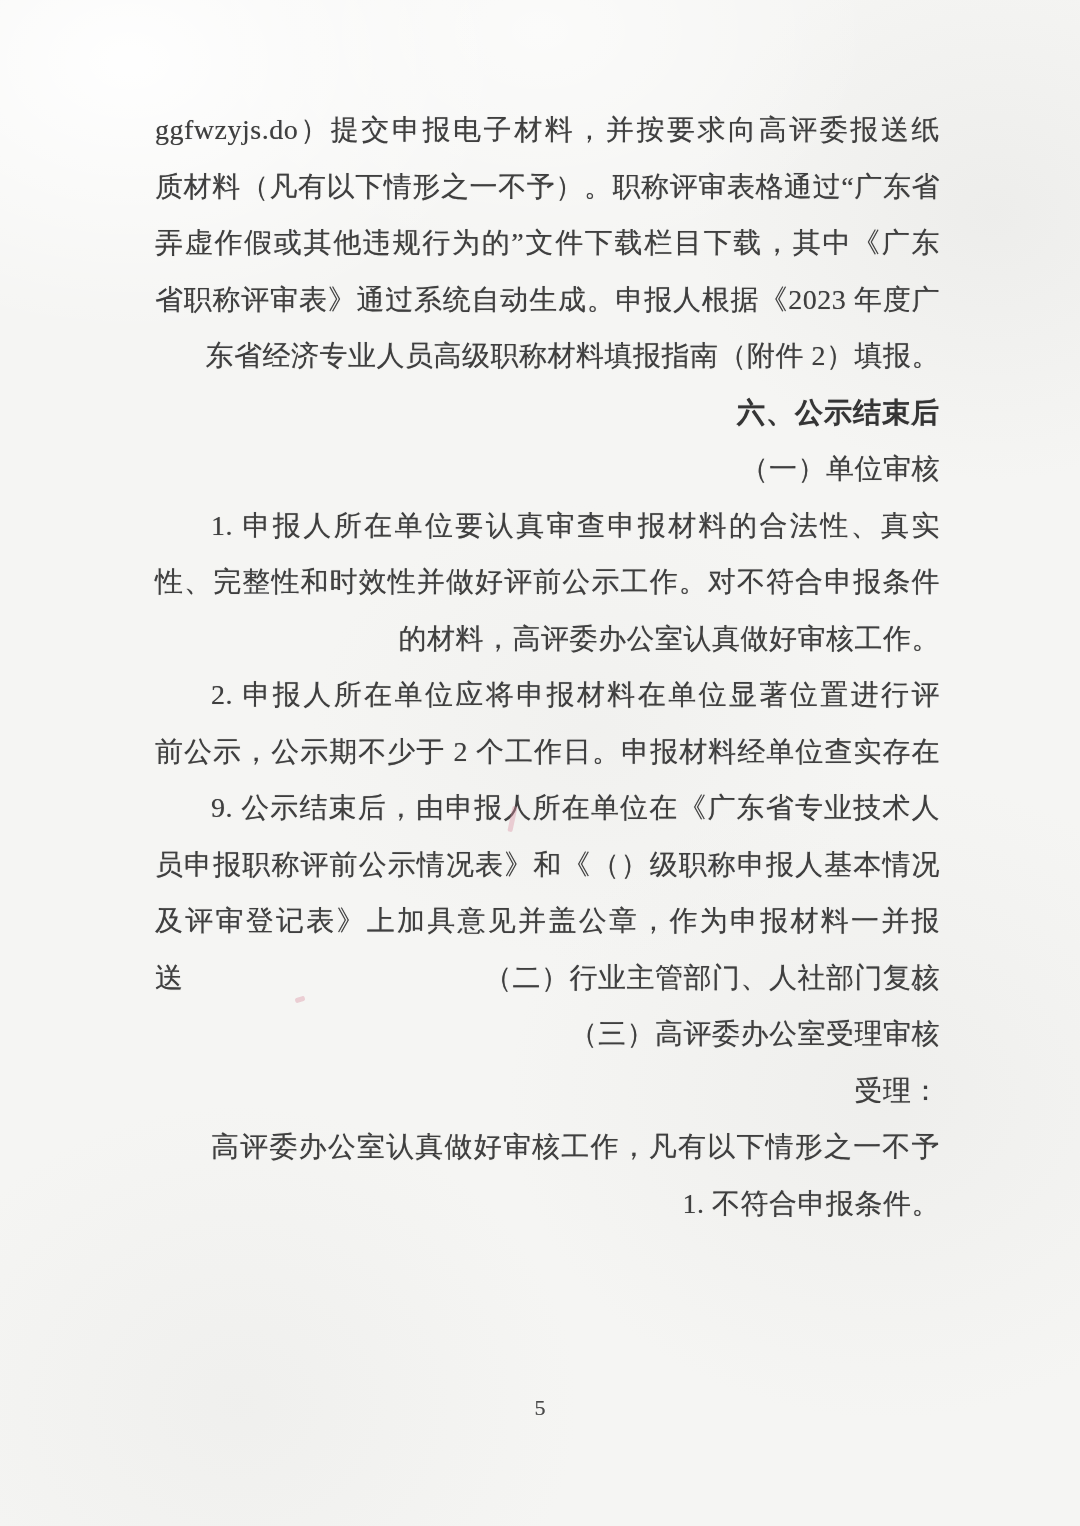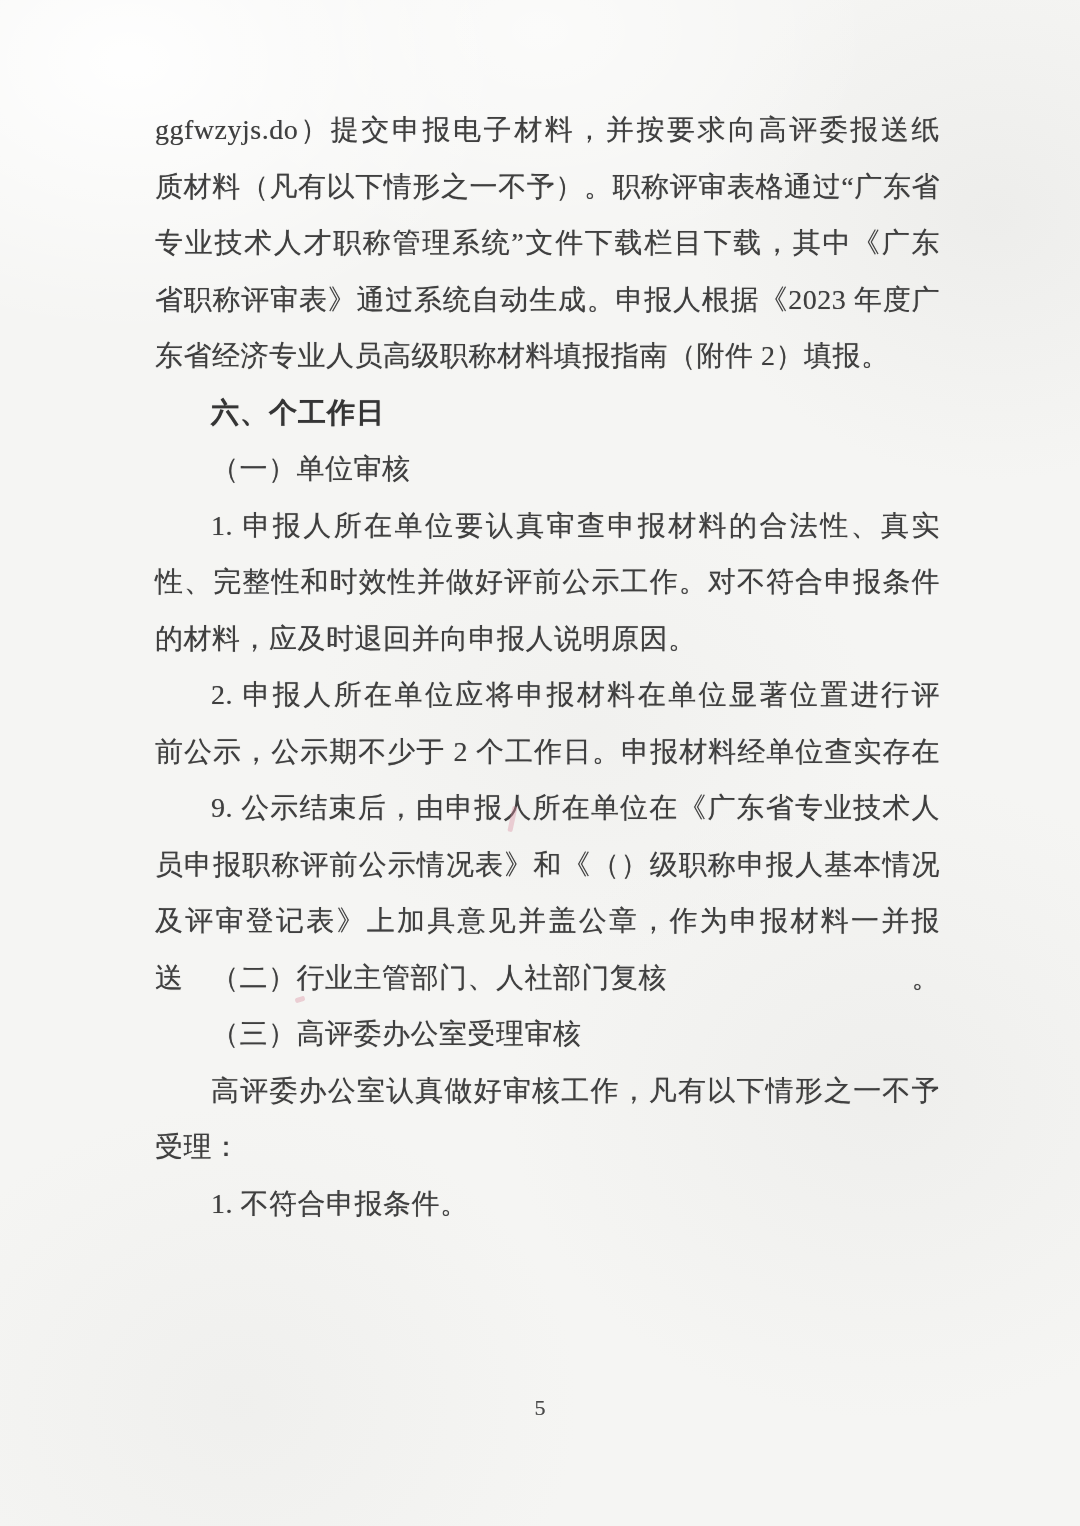--- a/index.html
+++ b/index.html
@@ -29,21 +29,21 @@
     top: 102px;
     left: 155px;
     right: 140px;
   }
   .line {
     height: 56.5px;
     line-height: 56.5px;
     font-size: 28px;
     letter-spacing: 0.5px;
     white-space: pre-wrap;
-    text-align: left;
+    text-align: right;
     color: #3f3f3f;
     text-shadow: 0 0 0.7px rgba(80,80,80,0.65);
   }
   .line.just {
     text-align: justify;
     text-align-last: justify;
   }
   .line.ind {
     text-indent: 2em;
   }
@@ -73,37 +73,37 @@
   .speck-1 { left: 510px; top: 806px; width: 5px; height: 26px; transform: rotate(12deg); }
   .speck-2 { left: 295px; top: 997px; width: 10px; height: 5px; transform: rotate(-18deg); }
 </style>
 </head>
 <body>
 
 <div class="page">
   <div class="textblock">
       <div class="line just">ggfwzyjs.do）提交申报电子材料，并按要求向高评委报送纸</div>
       <div class="line just">质材料（凡有以下情形之一不予）。职称评审表格通过“广东省</div>
-      <div class="line just">专业技术人才职称管理系统”文件下载栏目下载，其中《广东</div>
+      <div class="line just">弄虚作假或其他违规行为的”文件下载栏目下载，其中《广东</div>
       <div class="line just">省职称评审表》通过系统自动生成。申报人根据《2023 年度广</div>
       <div class="line">东省经济专业人员高级职称材料填报指南（附件 2）填报。</div>
-      <div class="line ind head">六、个工作日</div>
+      <div class="line ind head">六、公示结束后</div>
       <div class="line ind">（一）单位审核</div>
       <div class="line just ind">1. 申报人所在单位要认真审查申报材料的合法性、真实</div>
       <div class="line just">性、完整性和时效性并做好评前公示工作。对不符合申报条件</div>
-      <div class="line">的材料，应及时退回并向申报人说明原因。</div>
+      <div class="line">的材料，高评委办公室认真做好审核工作。</div>
       <div class="line just ind">2. 申报人所在单位应将申报材料在单位显著位置进行评</div>
       <div class="line just">前公示，公示期不少于 2 个工作日。申报材料经单位查实存在</div>
       <div class="line just ind">9. 公示结束后，由申报人所在单位在《广东省专业技术人</div>
       <div class="line just">员申报职称评前公示情况表》和《（）级职称申报人基本情况</div>
       <div class="line just">及评审登记表》上加具意见并盖公章，作为申报材料一并报送。</div>
       <div class="line ind">（二）行业主管部门、人社部门复核</div>
       <div class="line ind">（三）高评委办公室受理审核</div>
+      <div class="line">受理：</div>
       <div class="line just ind">高评委办公室认真做好审核工作，凡有以下情形之一不予</div>
-      <div class="line">受理：</div>
       <div class="line ind">1. 不符合申报条件。</div>
     </div>
 
   <div class="speck speck-1"></div>
   <div class="speck speck-2"></div>
 
   <div class="footer">5</div>
 </div>
 
 </body></html>

